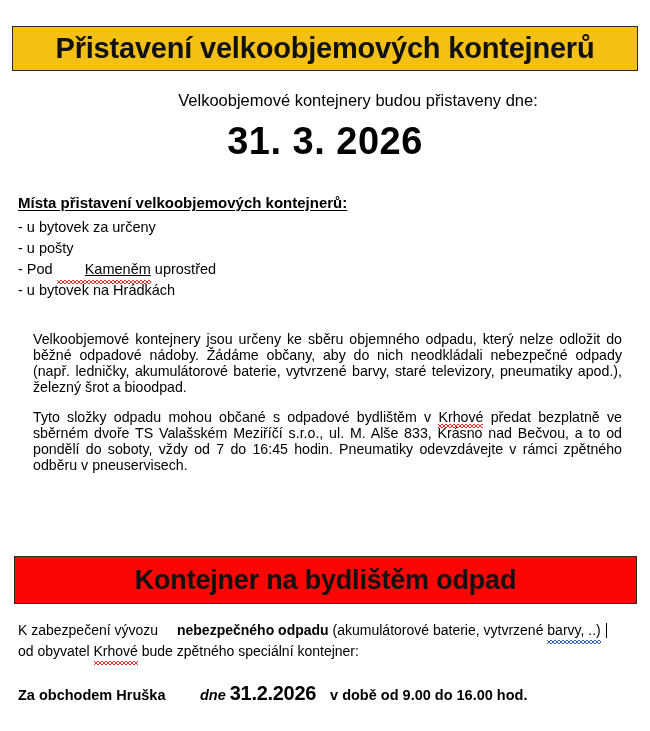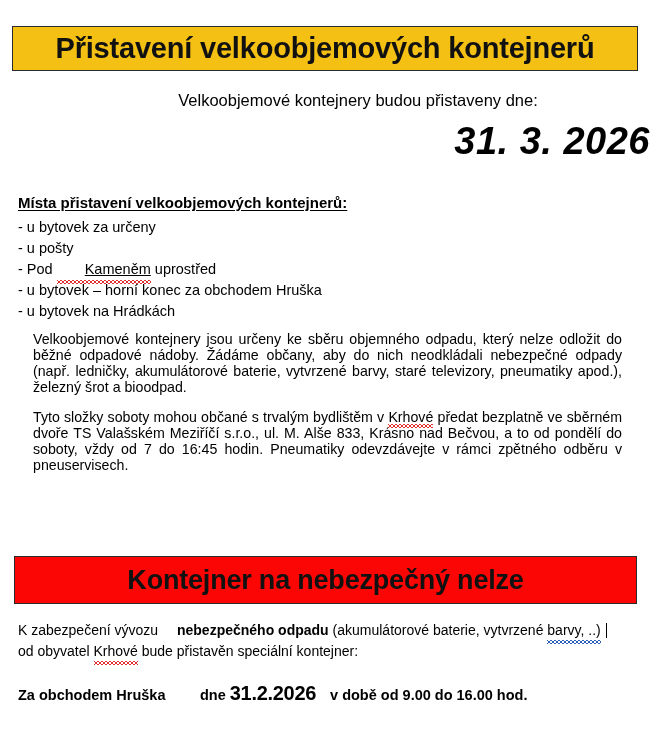--- a/index.html
+++ b/index.html
@@ -68,26 +68,25 @@
     text-align: center;
     font-size: 16.5px;
     line-height: 1.2;
     padding-left: 16px;
   }
   .big-date {
     position: absolute;
     left: 0;
     top: 120px;
     width: 650px;
-    text-align: right;
+    text-align: center;
     font-size: 38px;
     font-weight: bold;
     line-height: 1.15;
     letter-spacing: 0.5px;
-    font-style: italic;
   }
 
   
   .places-heading {
     position: absolute;
     left: 18px;
     top: 194px;
     font-size: 15px;
     font-weight: bold;
     text-decoration: underline;
@@ -209,20 +208,21 @@
     white-space: nowrap;
   }
   .final-place {
     font-weight: bold;
     display: inline-block;
     width: 182px;
   }
   .final-dne {
     font-weight: bold;
     font-size: 14.5px;
+    font-style: italic;
   }
   .final-date {
     font-weight: bold;
     font-size: 20px;
     letter-spacing: -0.3px;
     margin-left: 4px;
   }
   .final-time {
     font-weight: bold;
     font-size: 14.5px;
@@ -241,35 +241,34 @@
   <div class="intro-line">Velkoobjemové kontejnery budou přistaveny dne:</div>
 
   <div class="big-date">31. 3. 2026</div>
 
   <div class="places-heading">Místa přistavení velkoobjemových kontejnerů:</div>
 
   <ul class="places-list">
     <li><span>- </span><span>u bytovek za určeny</span></li>
     <li><span>- </span><span>u pošty</span></li>
     <li><span>- </span><span>Pod </span><span class="spell-red">Kameněm</span><span> uprostřed</span></li>
-    <li><span>- </span><span>u bytovek – horní konec za obchodem Hruška</span></li>
     <li><span>- </span><span>u bytovek na Hrádkách</span></li>
   </ul>
 
   <div class="body-block">
     <p class="body-para">Velkoobjemové kontejnery jsou určeny ke sběru objemného odpadu, který nelze odložit do běžné odpadové nádoby. Žádáme občany, aby do nich neodkládali nebezpečné odpady (např. ledničky, akumulátorové baterie, vytvrzené barvy, staré televizory, pneumatiky apod.), železný šrot a bioodpad.</p>
-    <p class="body-para"><span>Tyto složky soboty mohou občané s trvalým bydlištěm v </span><span class="squiggle-red">Krhové</span><span> předat bezplatně ve sběrném dvoře TS Valašském Meziříčí s.r.o., ul. M. Alše 833, Krásno nad Bečvou, a to od pondělí do soboty, vždy od 7 do 16:45 hodin. Pneumatiky odevzdávejte v rámci zpětného odběru v pneuservisech.</span></p>
+    <p class="body-para"><span>Tyto složky odpadu mohou občané s odpadové bydlištěm v </span><span class="squiggle-red">Krhové</span><span> předat bezplatně ve sběrném dvoře TS Valašském Meziříčí s.r.o., ul. M. Alše 833, Krásno nad Bečvou, a to od pondělí do soboty, vždy od 7 do 16:45 hodin. Pneumatiky odevzdávejte v rámci zpětného odběru v pneuservisech.</span></p>
   </div>
 
   <div class="banner banner-red">
-    <span class="banner-title">Kontejner na nebezpečný nelze</span>
+    <span class="banner-title">Kontejner na bydlištěm odpad</span>
   </div>
 
   <div class="lower-text">
     <span>K zabezpečení vývozu </span><span class="bold">nebezpečného odpadu</span><span> (akumulátorové baterie, vytvrzené </span><span class="squiggle-blue">barvy, ..)</span><span class="caret"></span>
-    <span class="l2"><span>od obyvatel </span><span class="squiggle-red">Krhové</span><span> bude přistavěn speciální kontejner:</span></span>
+    <span class="l2"><span>od obyvatel </span><span class="squiggle-red">Krhové</span><span> bude zpětného speciální kontejner:</span></span>
   </div>
 
   <div class="final-line">
     <span class="final-place">Za obchodem Hruška</span><span class="final-dne">dne</span><span class="final-date">31.2.2026</span><span class="final-time">v době od 9.00 do 16.00 hod.</span>
   </div>
 
 </div>
 
 </body></html>

